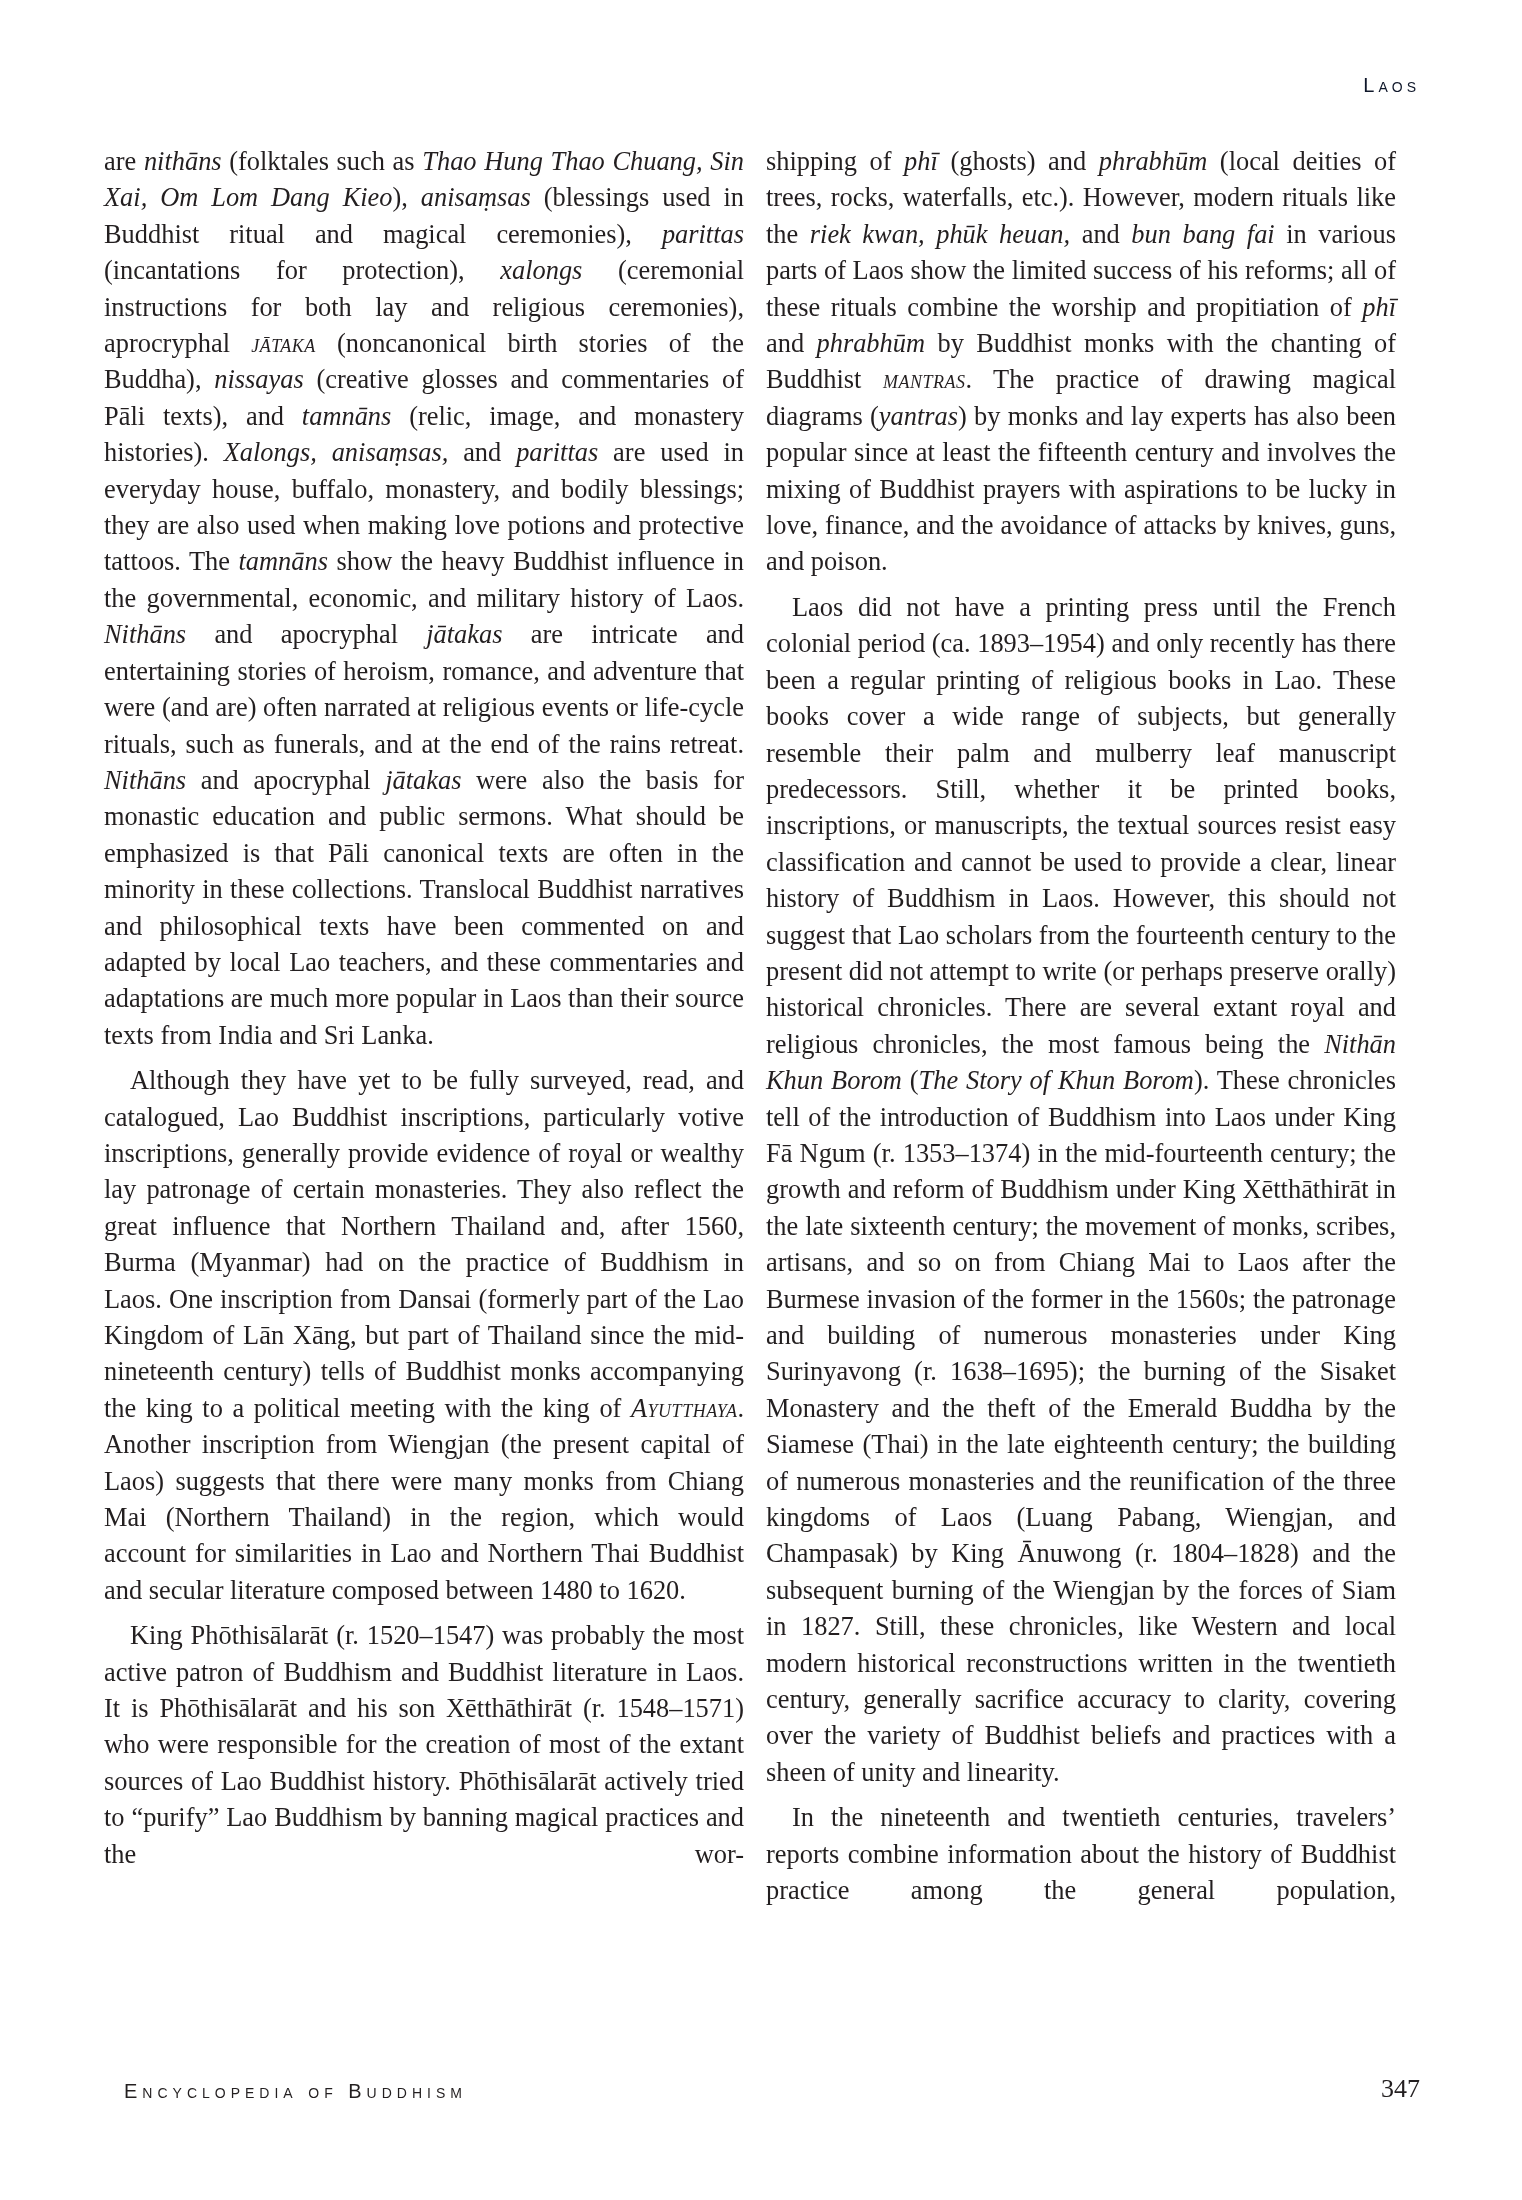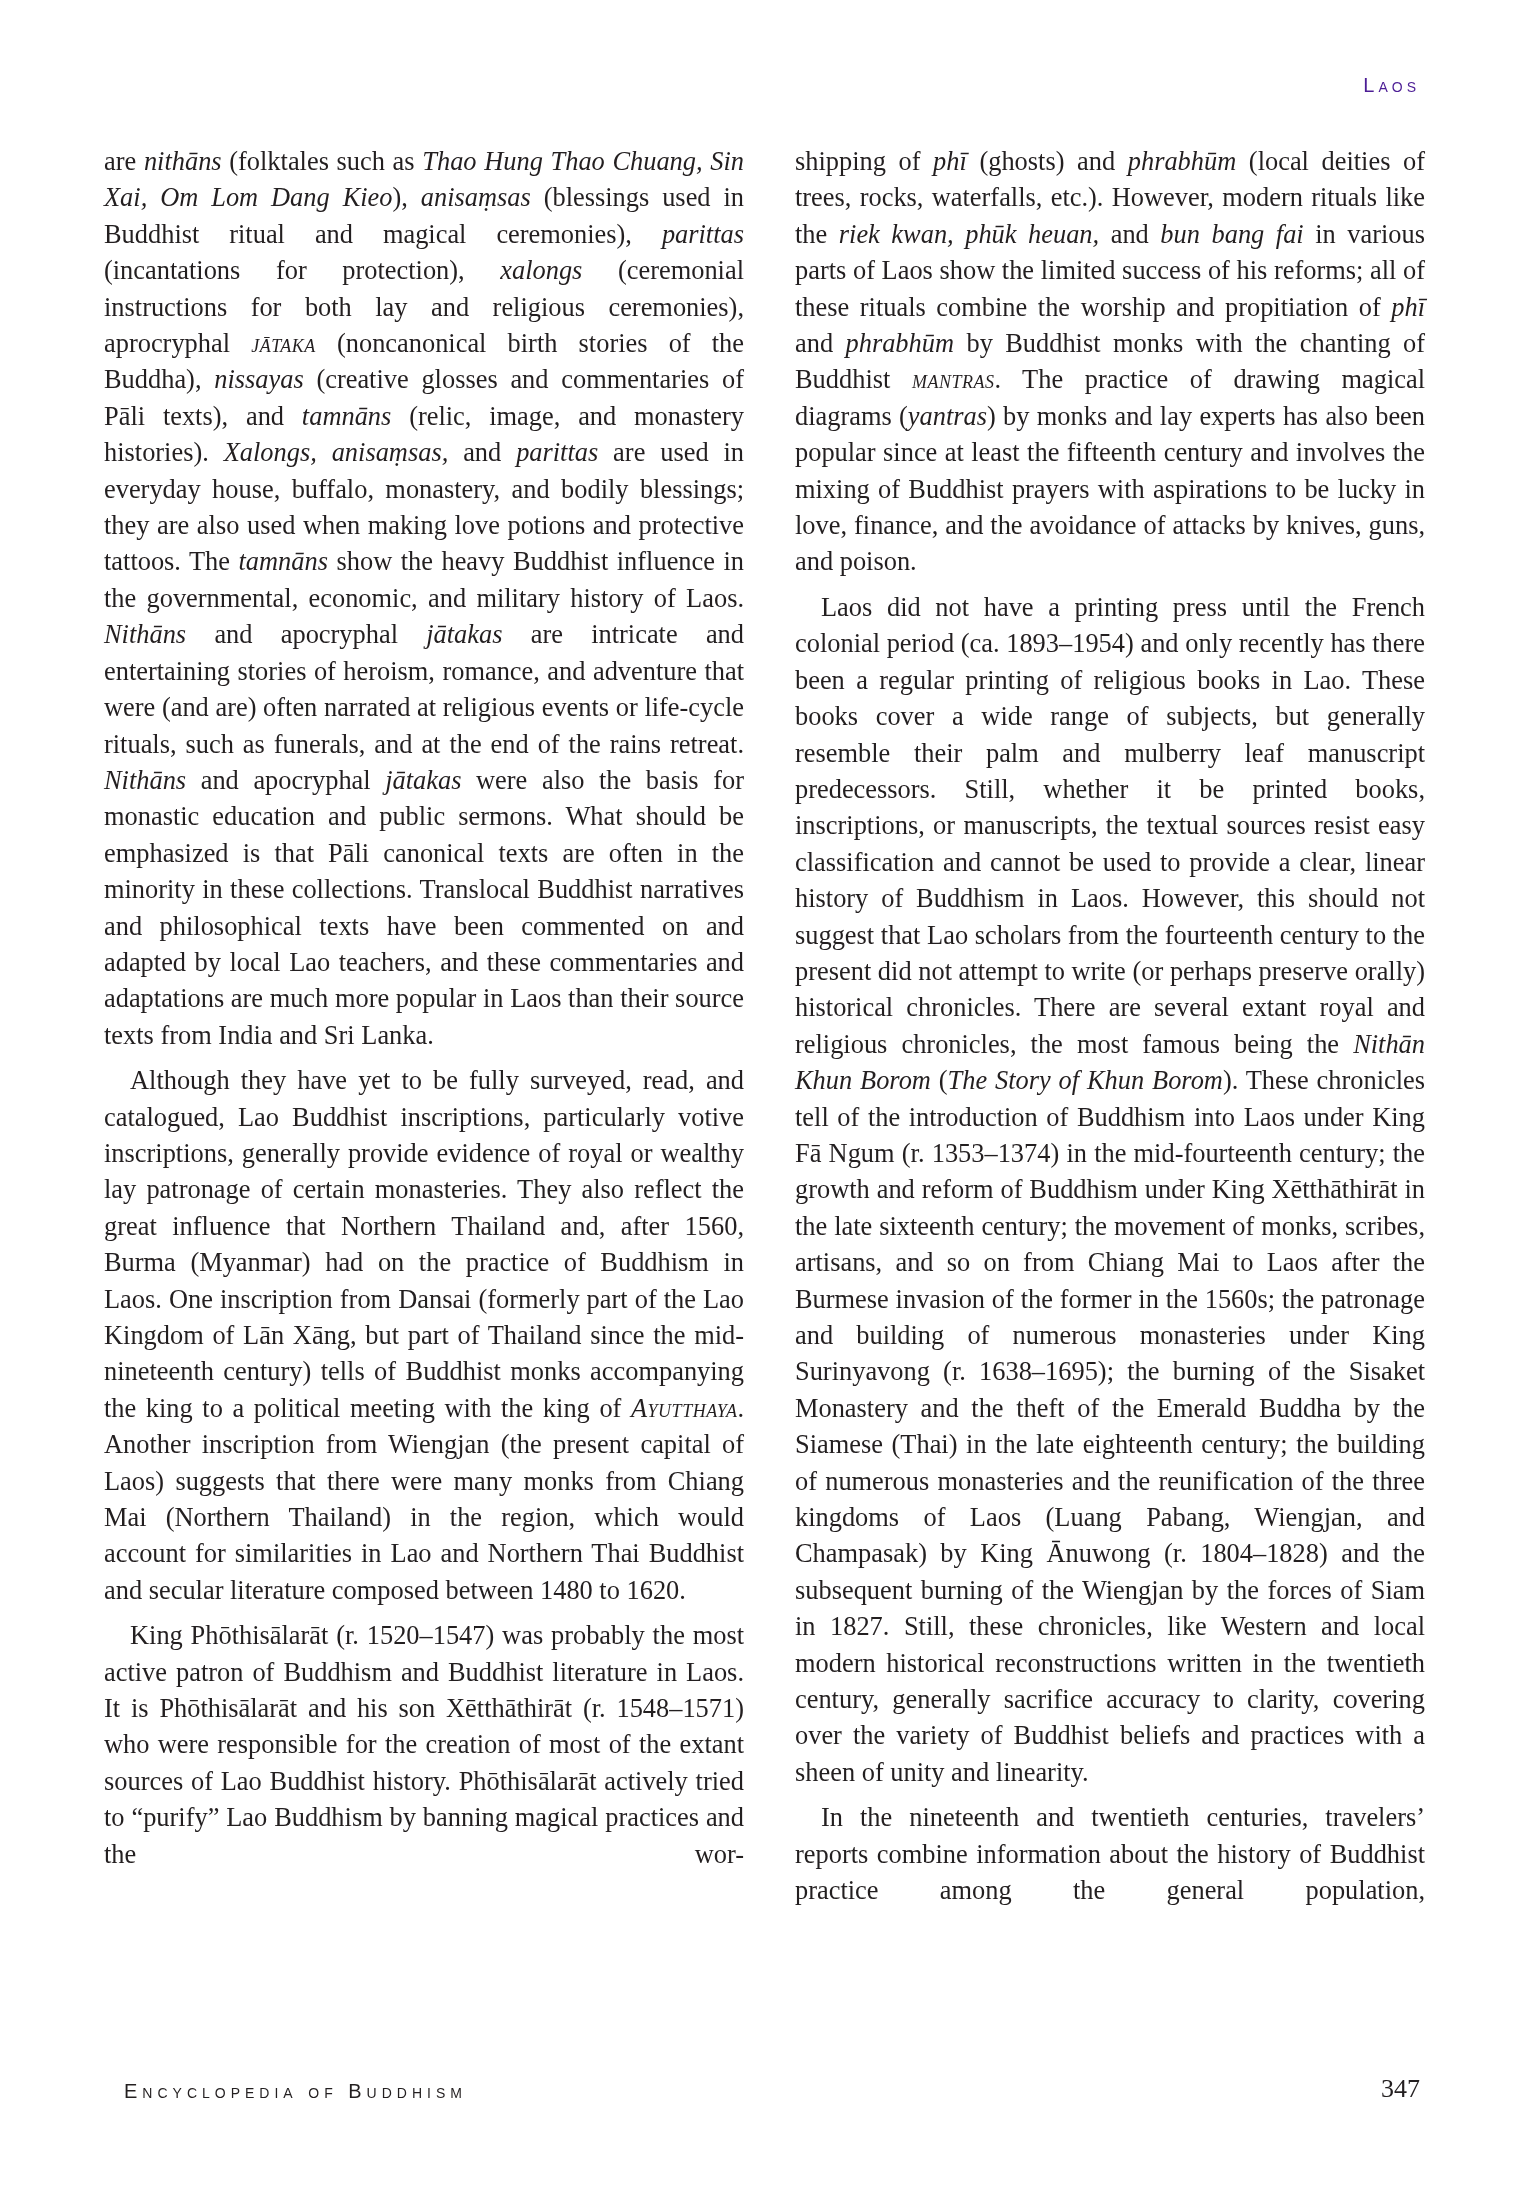--- a/index.html
+++ b/index.html
@@ -1,29 +1,29 @@
 <!DOCTYPE html>
 <html><head>
 <meta charset="utf-8">
 <style>
   html, body { margin: 0; padding: 0; background: #ffffff; }
   body { width: 1522px; height: 2200px; position: relative; overflow: hidden; color: #231f20; }
   .page { position: absolute; left: 0; top: 0; width: 1522px; height: 2200px; }
   .running-head {
     position: absolute; top: 74px; right: 102px;
     font-family: "Liberation Sans", sans-serif; font-size: 20px; letter-spacing: 4px;
-    font-variant: small-caps; color: #4c1d95;
+    font-variant: small-caps; color: #0f172a;
   }
   .col {
     position: absolute; top: 143px; width: 640px;
     font-family: "Liberation Serif", serif; font-size: 26.4px; line-height: 36.4px;
     text-align: justify; hyphens: manual;
   }
   .col-left { left: 104px; }
-  .col-right { left: 795px; width: 630px; }
+  .col-right { left: 766px; width: 630px; }
   .col p { margin: 0 0 9px 0; }
   .col p.indent { text-indent: 26px; }
   .col p.noindent { text-indent: 0; }
   .col p.last-line-full { text-align-last: justify; }
   .col i { font-style: italic; }
   .sc { font-variant: small-caps; letter-spacing: 0.5px; font-style: italic; }
   .footer-title {
     position: absolute; top: 2080px; left: 104px;
     font-family: "Liberation Sans", sans-serif; font-size: 20px; letter-spacing: 5px;
     font-variant: small-caps;

